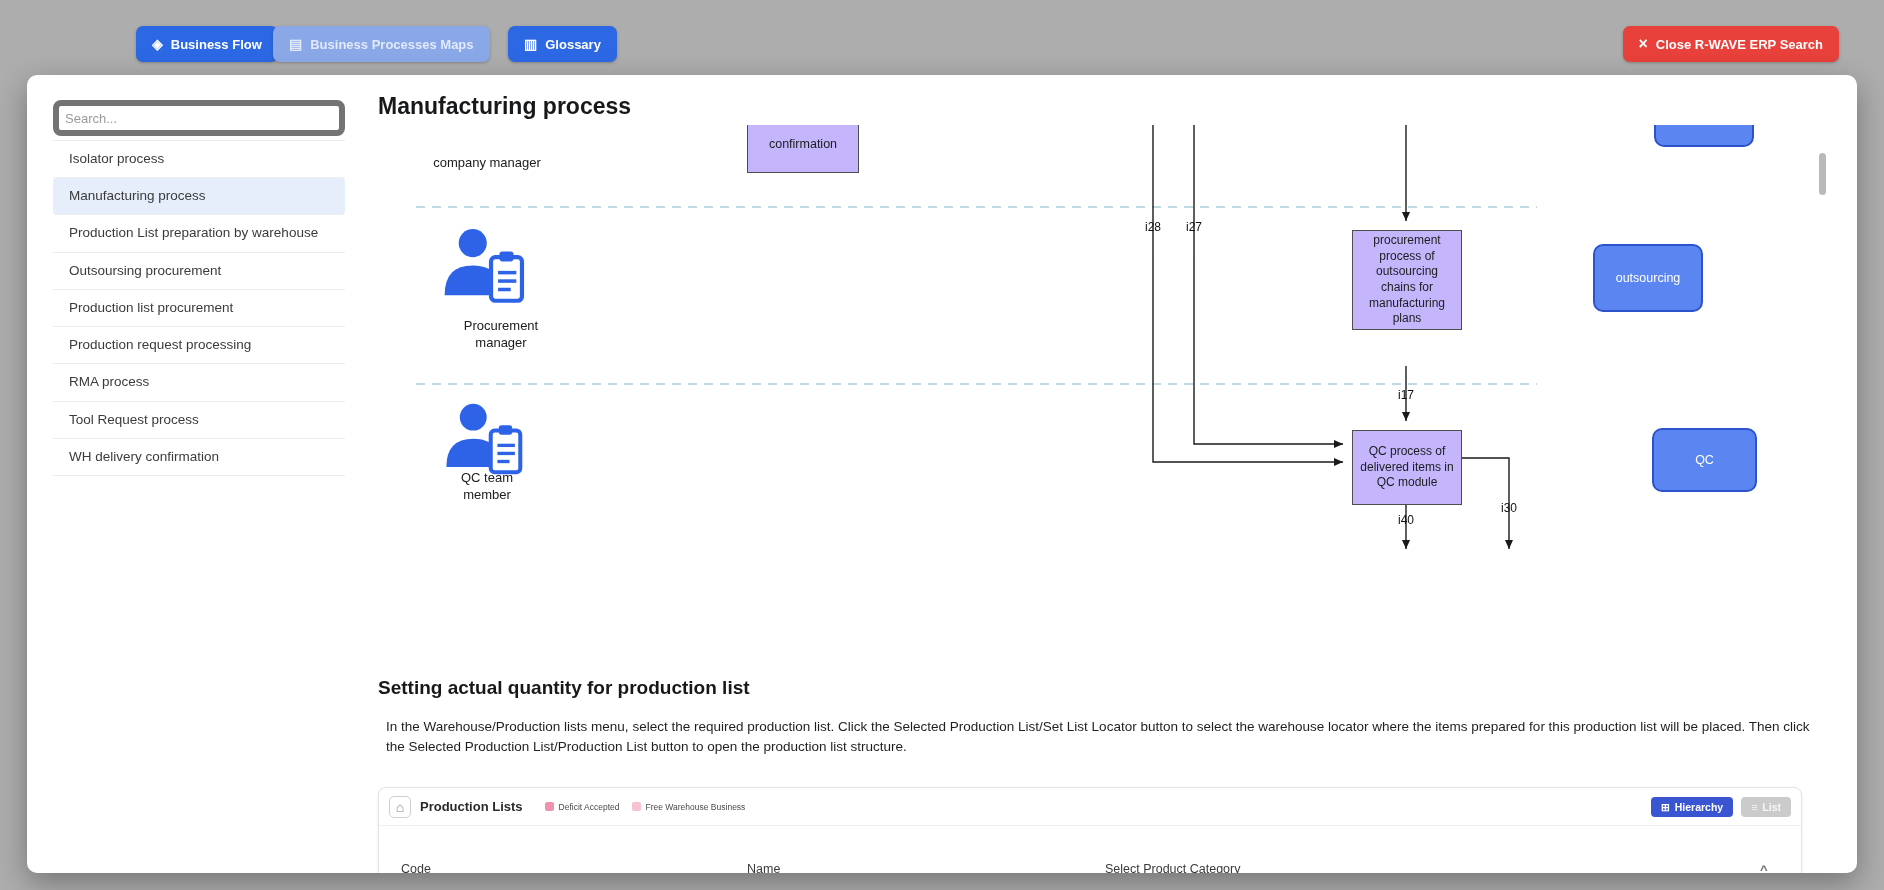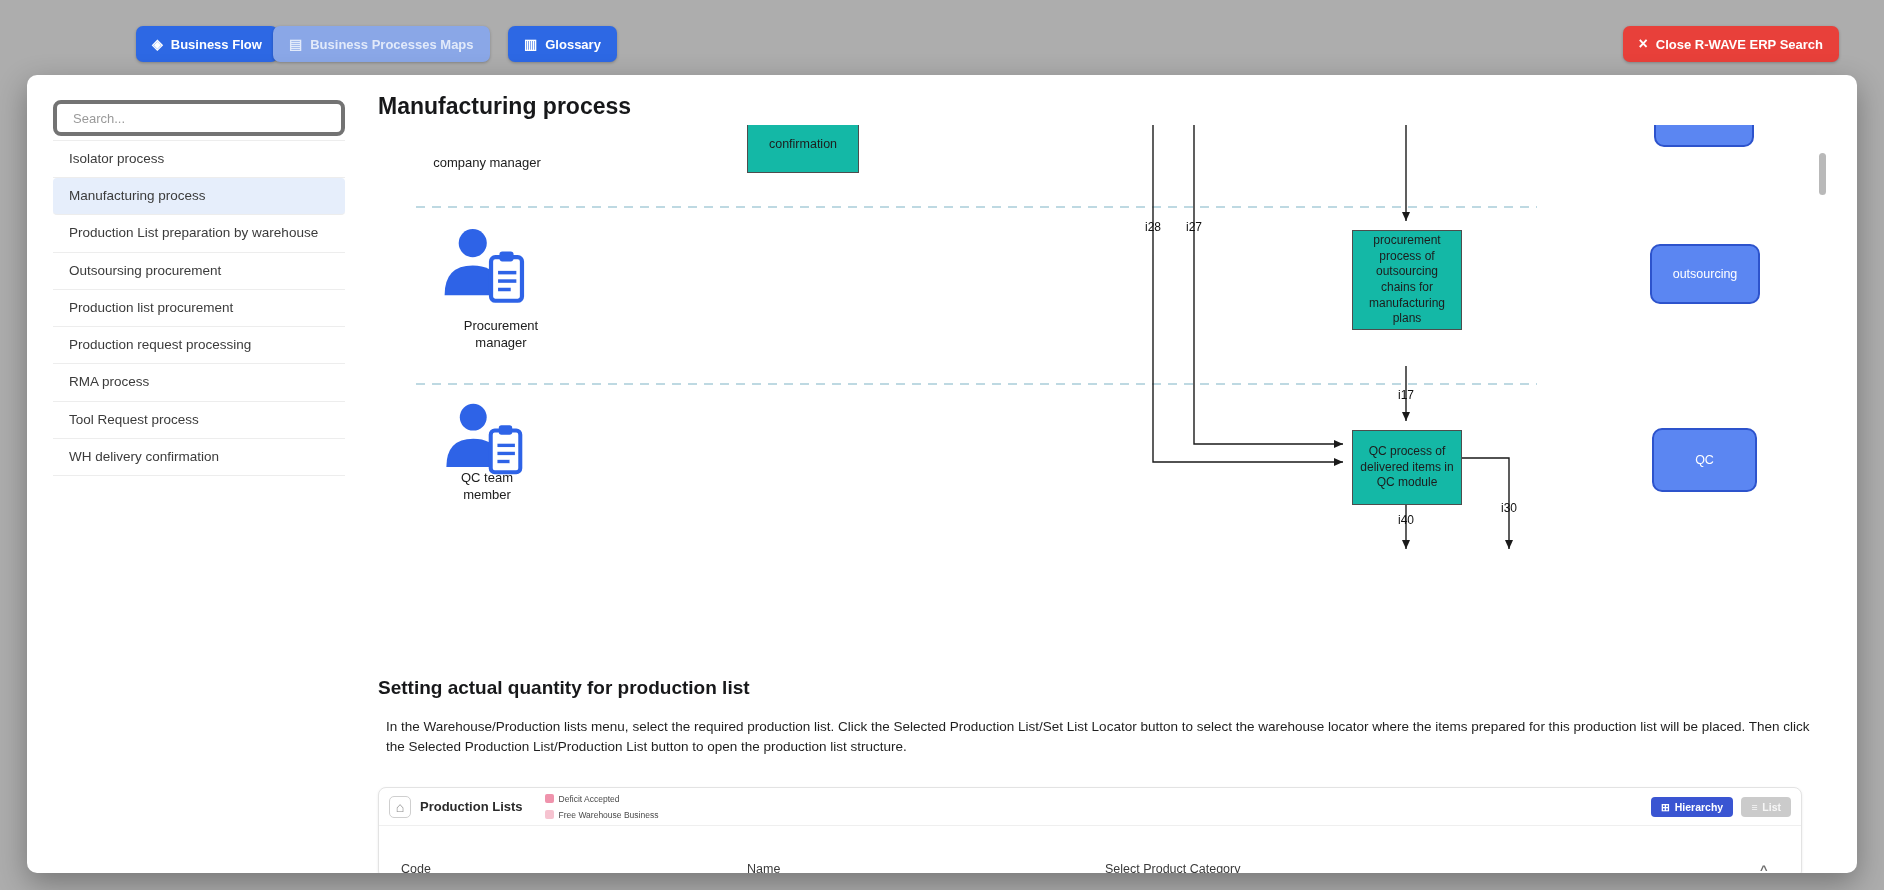--- a/index.html
+++ b/index.html
@@ -16,53 +16,53 @@
   #btn-glossary { left:508px; }
   #btn-close { left:auto; right:45px; background:#e8403a; }
   #btn-close .tb-icon { font-size:16px; font-weight:700; }
 
   
   .modal { position:absolute; left:27px; top:75px; width:1830px; height:798px; background:#fff;
            border-radius:10px; box-shadow:0 10px 30px rgba(0,0,0,.32); overflow:hidden; }
 
   
   .sidebar { position:absolute; left:0; top:0; bottom:0; width:330px; padding:25px 12px 0 26px; }
-  .search-input { width:292px; height:36px; border:4px solid #737373; border-radius:8px;
-                  padding:0 16px; font-size:13px; color:#333; outline:none;
+  .search-input { width:292px; height:36px; border:6px solid #737373; border-radius:8px;
+                  padding:0 6px; font-size:13px; color:#333; outline:none;
                   font-family:"Liberation Sans", sans-serif; }
   .search-input::placeholder { color:#9a9a9a; }
   .nav { margin-top:4px; border-top:1px solid #ededed; }
   .nav-item { padding:9px 16px; font-size:13.5px; color:#3b3b3b; border-bottom:1px solid #ededed;
               line-height:1.35; cursor:pointer; }
   .nav-item.active { background:#e6eefb; border-radius:4px; }
 
   
   .content { position:absolute; left:330px; top:0; right:0; bottom:0; overflow:hidden; }
   .page-title { position:absolute; left:21px; top:18px; font-size:23px; font-weight:700; color:#17181a; }
 
   .scroll-thumb { position:absolute; left:1462px; top:78px; width:7px; height:42px;
                   background:#b9b9b9; border-radius:4px; cursor:pointer; }
 
   
   .viewport { position:absolute; left:0; top:50px; width:1500px; height:545px; overflow:hidden; }
   .flow-svg { position:absolute; left:0; top:0; }
   .edge { stroke:#1a1a1a; stroke-width:1.4; fill:none; }
   .lane-divider { stroke:#a9cdd9; stroke-width:1.6; stroke-dasharray:9 7; fill:none; }
 
-  .flow-box { position:absolute; background:#14b8a6; border:1px solid #4d4d4d; display:flex;
+  .flow-box { position:absolute; background:#c4b5fd; border:1px solid #4d4d4d; display:flex;
               align-items:center; justify-content:center; text-align:center; font-size:12px;
               color:#1d1d1d; line-height:1.3; padding:4px; }
   #box-confirmation { left:390px; top:-10px; width:112px; height:58px; font-size:12.5px; }
   #box-procurement  { left:995px; top:105px; width:110px; height:100px; }
   #box-qc           { left:995px; top:305px; width:110px; height:75px; }
 
   .pill { position:absolute; background:#5b86f2; border:2px solid #2d53cc; border-radius:10px;
           color:#fff; display:flex; align-items:center; justify-content:center; font-size:12.5px;
           cursor:pointer; text-align:center; }
-  #pill-outsourcing { left:1293px; top:119px; width:110px; height:60px; }
+  #pill-outsourcing { left:1236px; top:119px; width:110px; height:68px; }
   #pill-qc          { left:1295px; top:303px; width:105px; height:64px; }
   #pill-cut         { left:1297px; top:-16px; width:100px; height:38px; }
 
   .actor-label { position:absolute; text-align:center; font-size:13px; color:#202020; line-height:1.3; }
   #lane1-label { left:75px;  top:30px;  width:110px; }
   #lane2-label { left:84px;  top:193px; width:120px; }
   #lane3-label { left:90px;  top:345px; width:80px;  }
 
   .person-icon { position:absolute; }
   #icon-proc { left:82px; top:97px;  width:90px; height:90px; }
@@ -82,21 +82,21 @@
 
   
   .shot-panel { position:absolute; left:21px; top:712px; width:1424px; height:92px;
                 border:1px solid #e3e3e3; border-radius:8px; background:#fff;
                 box-shadow:0 1px 3px rgba(0,0,0,.08); }
   .shot-header { height:38px; display:flex; align-items:center; padding:0 10px;
                  border-bottom:1px solid #efefef; }
   .home-icon { width:22px; height:22px; border:1px solid #cfcfcf; border-radius:5px;
                display:flex; align-items:center; justify-content:center; color:#8a8a8a; font-size:14px; }
   .shot-title { font-size:13px; font-weight:700; color:#2a2a2a; margin-left:9px; }
-  .legend { margin-left:22px; display:flex; flex-direction:column; gap:6px; }
+  .legend { margin-left:22px; display:flex; flex-direction:row; gap:12px; }
   .legend-row { display:flex; align-items:center; gap:5px; font-size:8.5px; color:#4a4a4a; }
   .legend-swatch { width:9px; height:9px; border-radius:2px; }
   .sw-0 { background:#ef93ac; }
   .sw-1 { background:#f6c3d0; }
   .shot-actions { margin-left:auto; display:flex; gap:8px; align-items:center; }
   .shot-btn { font-size:10.5px; font-weight:700; padding:4px 10px; border-radius:4px;
               display:flex; gap:5px; align-items:center; border:none; }
   .btn-hierarchy { background:#3a55d2; color:#fff; }
   .btn-list { background:#cbcbcb; color:#f7f7f7; }
   .shot-row { position:absolute; left:0; top:74px; width:100%; height:24px; font-size:12.5px;

